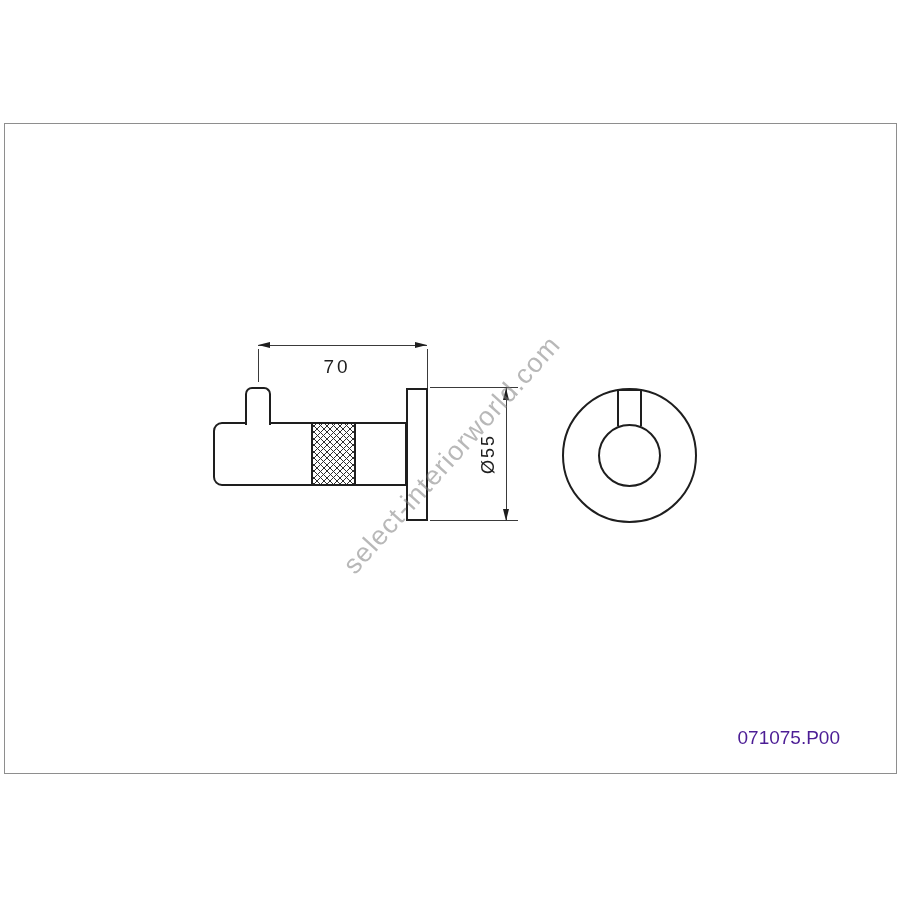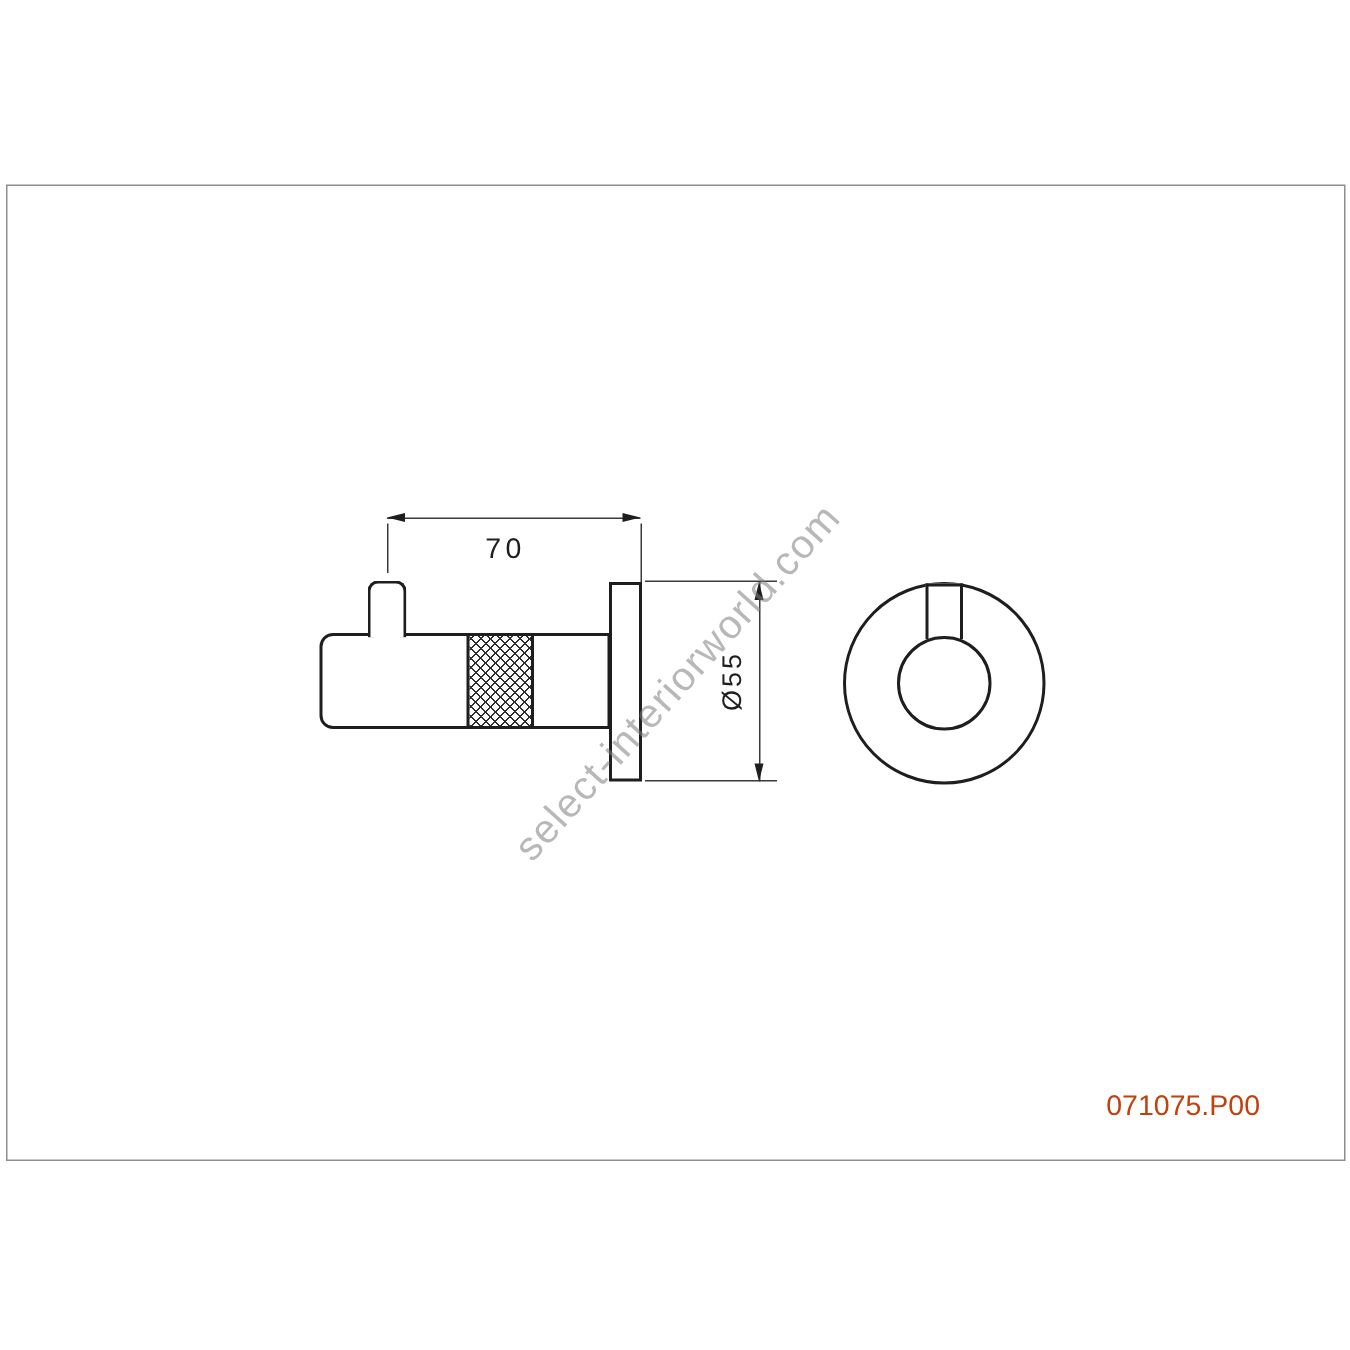--- a/index.html
+++ b/index.html
@@ -45,21 +45,21 @@
   #dia55-ext-top{left:430px;top:387px;width:88px;height:1px;}
   #dia55-ext-bottom{left:430px;top:520px;width:88px;height:1px;}
   #dia55-arrow-up{left:503px;top:388px;border-left:3.5px solid transparent;
     border-right:3.5px solid transparent;border-bottom:12px solid #1e1e1e;}
   #dia55-arrow-down{left:503px;top:509px;border-left:3.5px solid transparent;
     border-right:3.5px solid transparent;border-top:12px solid #1e1e1e;}
   #dia55-label{left:453px;top:443px;width:72px;height:22px;text-align:center;font-size:18px;
     letter-spacing:2px;transform:rotate(-90deg);transform-origin:center;z-index:6;}
   
   #part-number{left:700px;top:727px;width:140px;text-align:right;font-size:19px;
-    color:#c2410c;z-index:6;}
+    color:#4c1d95;z-index:6;}
   #watermark{left:452px;top:455px;transform:translate(-50%,-50%) rotate(-48deg);
     white-space:nowrap;font-size:27px;letter-spacing:1px;color:rgba(125,125,125,0.55);
     z-index:10;}
 </style>
 </head>
 <body>
 
 <div id="canvas">
 
   <div id="frame" class="abs"></div>

